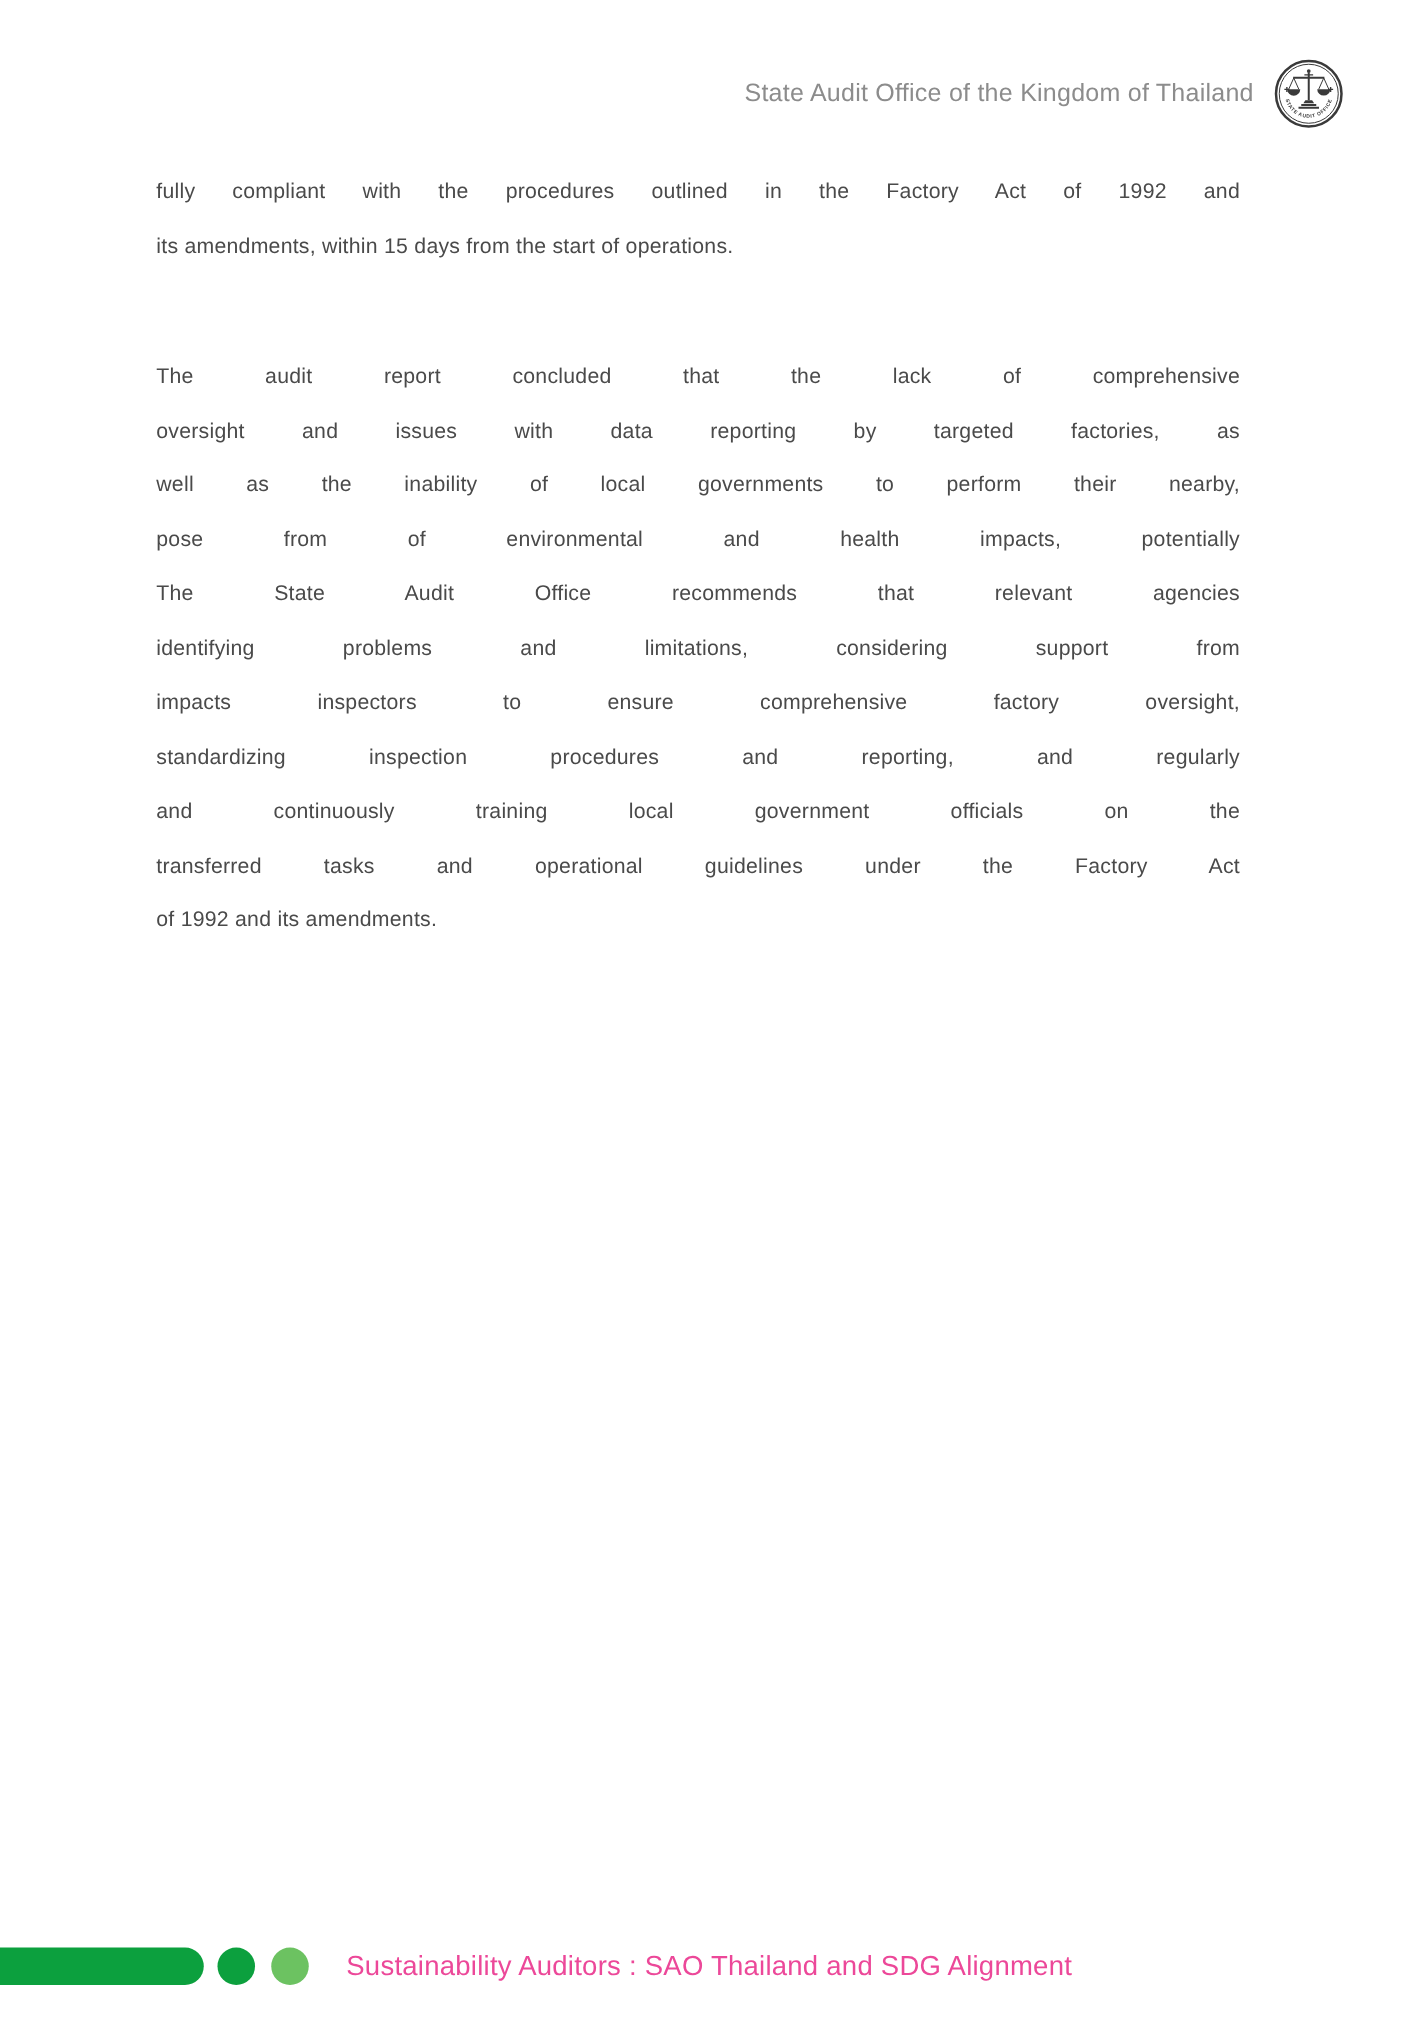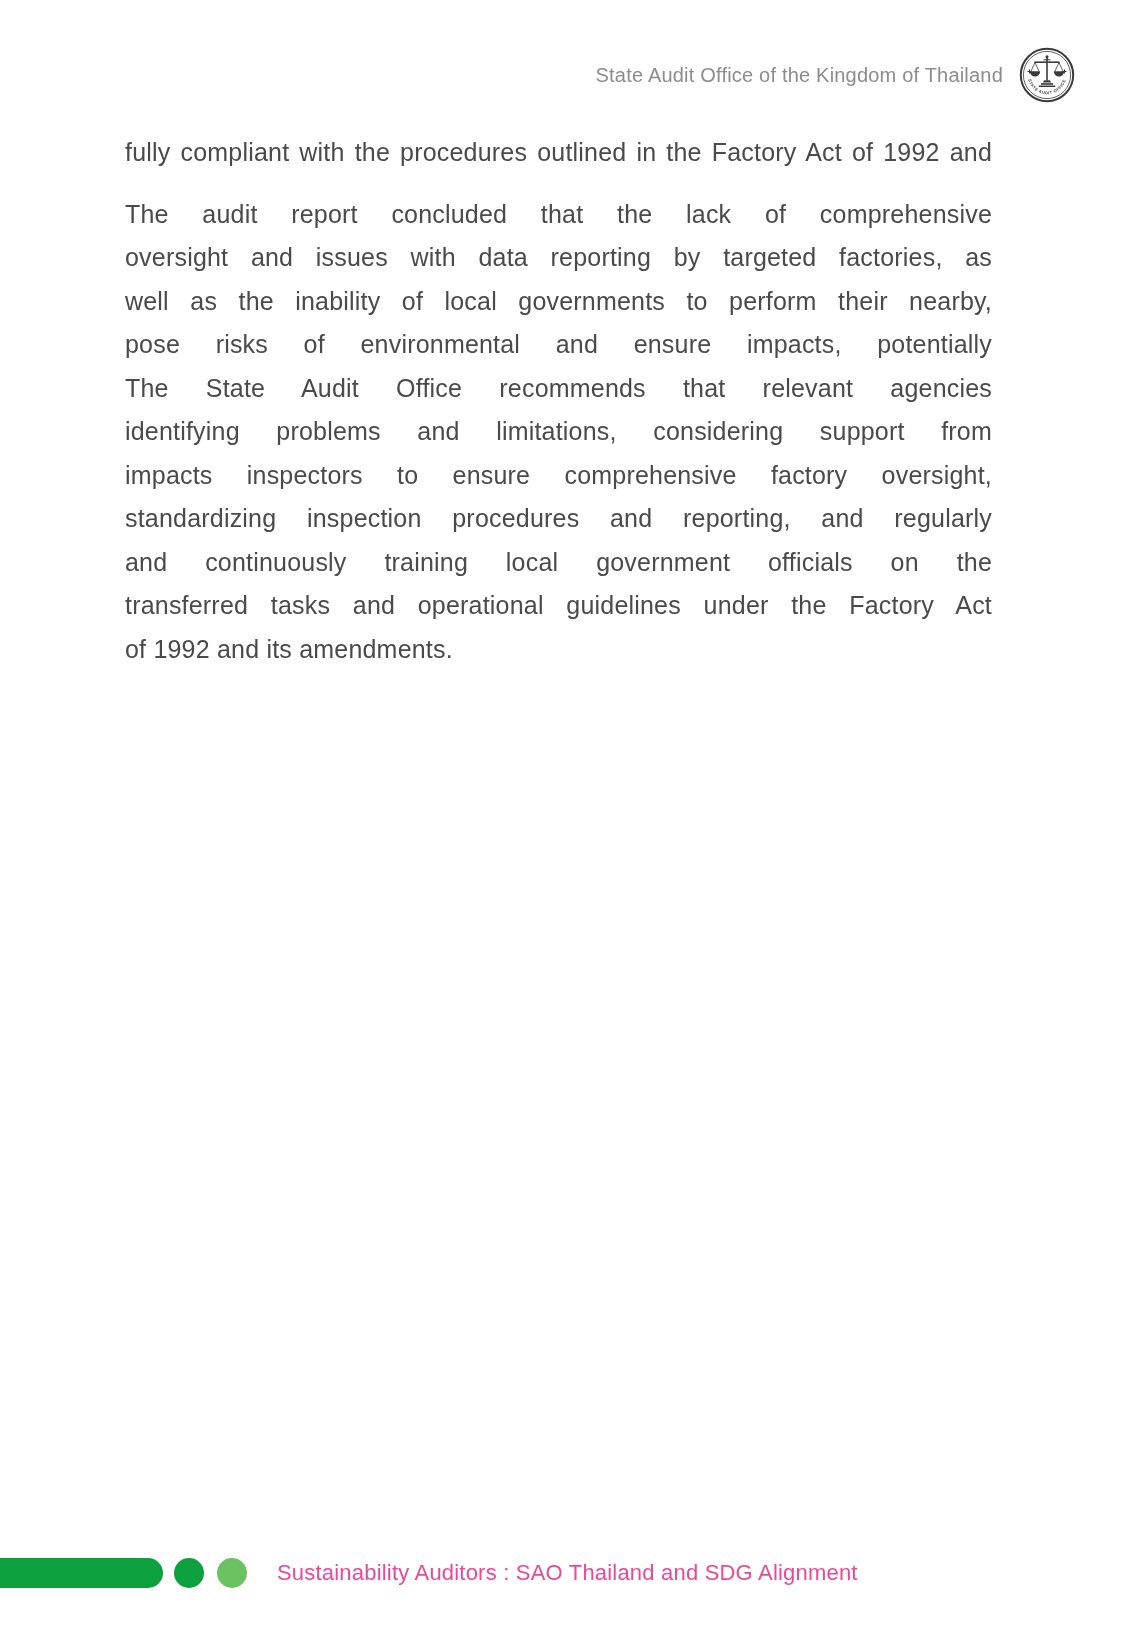--- a/index.html
+++ b/index.html
@@ -30,33 +30,33 @@
   }
   .seal { display: block; }
 
   
   .body-text {
     position: absolute;
     left: 125px;
     top: 131px;
     width: 867px;
     color: #4A4A4A;
-    font-size: 25px;
+    font-size: 17px;
     letter-spacing: 0.2px;
   }
   .line {
     height: 43.5px;
     line-height: 43.5px;
     text-align: justify;
     text-align-last: justify;
   }
   .line.last {
     text-align-last: left;
   }
-  .para-2 { margin-top: 18px; }
+  .para-2 { margin-top: 61px; }
 
   
   .footer-bar {
     position: absolute;
     left: 0;
     top: 1558px;
     width: 163px;
     height: 30px;
     background: #0CA03E;
     border-radius: 0 15px 15px 0;
@@ -113,26 +113,27 @@
 
       <text font-size="4" fill="#3a3a3a" letter-spacing="0.5" font-family="Liberation Sans, sans-serif" font-weight="bold">
         <textPath href="#sealArc" startOffset="50%" text-anchor="middle">STATE AUDIT OFFICE</textPath>
       </text>
     </svg>
   </div>
 
   <div class="body-text">
     <div class="para">
       <div class="line">fully compliant with the procedures outlined in the Factory Act of 1992 and</div>
+      <div class="line last">its amendments, within 15 days from the start of operations.</div>
     </div>
     <div class="para para-2">
       <div class="line">The audit report concluded that the lack of comprehensive</div>
       <div class="line">oversight and issues with data reporting by targeted factories, as</div>
       <div class="line">well as the inability of local governments to perform their nearby,</div>
-      <div class="line">pose risks of environmental and ensure impacts, potentially</div>
+      <div class="line">pose from of environmental and health impacts, potentially</div>
       <div class="line">The State Audit Office recommends that relevant agencies</div>
       <div class="line">identifying problems and limitations, considering support from</div>
       <div class="line">impacts inspectors to ensure comprehensive factory oversight,</div>
       <div class="line">standardizing inspection procedures and reporting, and regularly</div>
       <div class="line">and continuously training local government officials on the</div>
       <div class="line">transferred tasks and operational guidelines under the Factory Act</div>
       <div class="line last">of 1992 and its amendments.</div>
     </div>
   </div>
 

